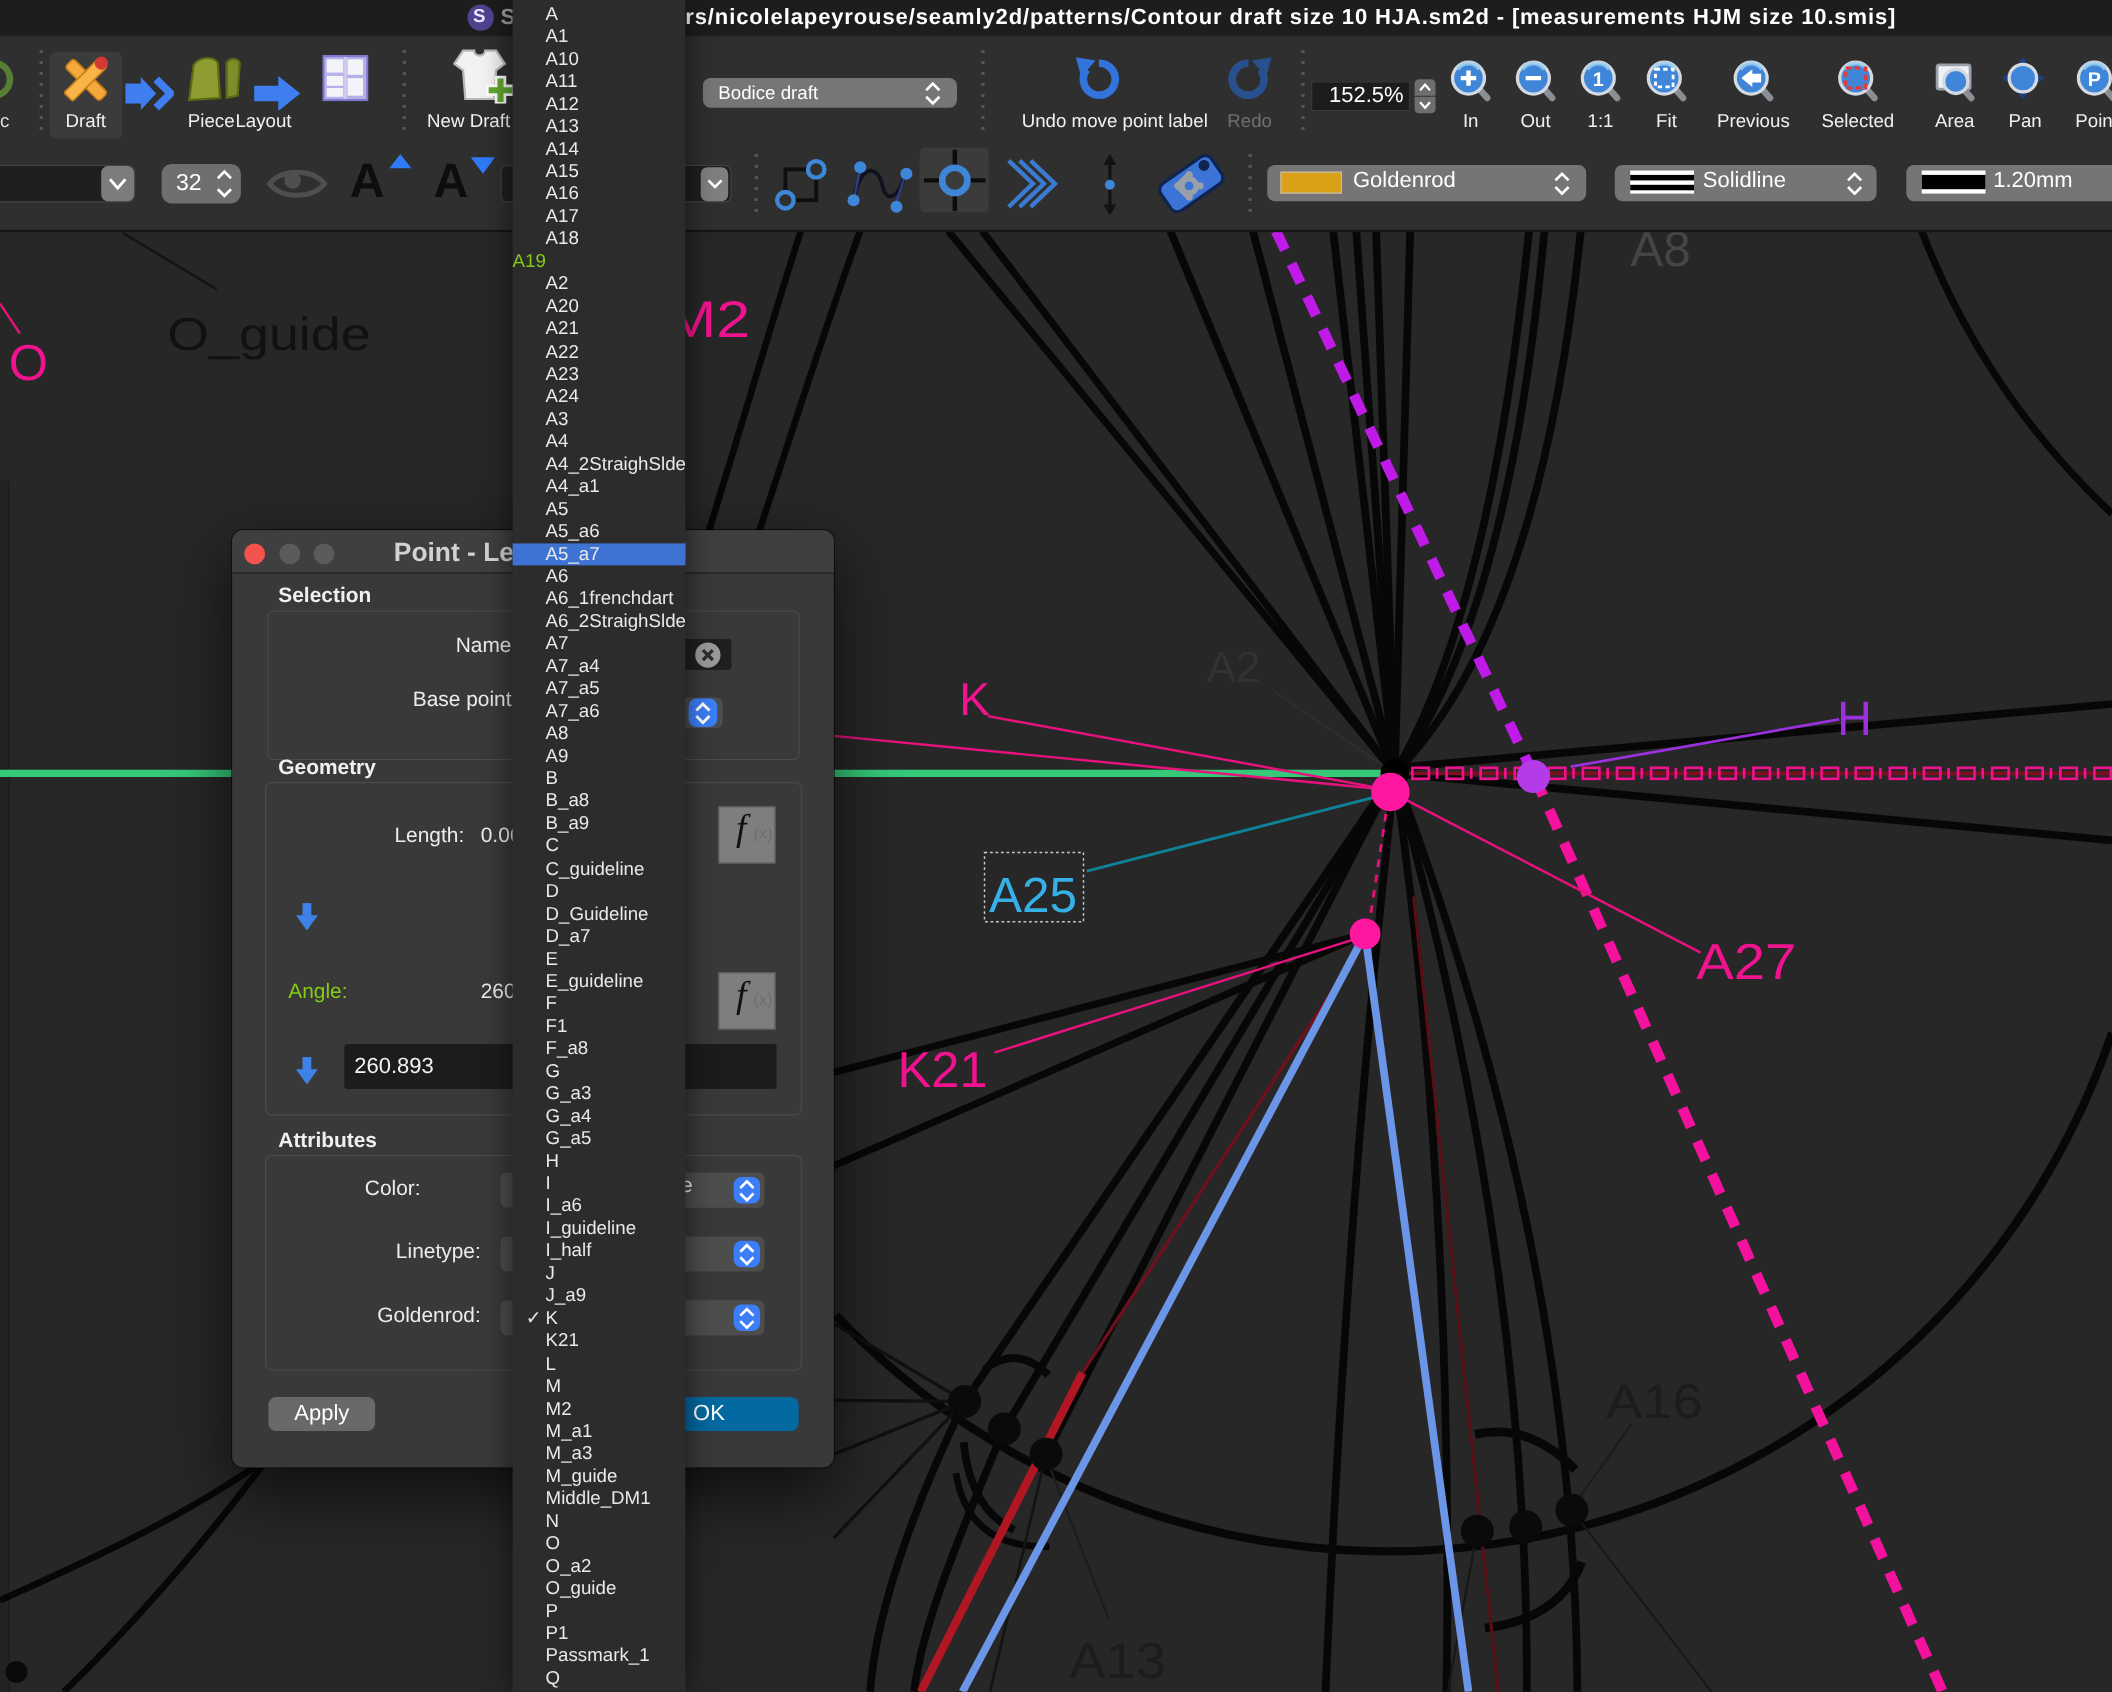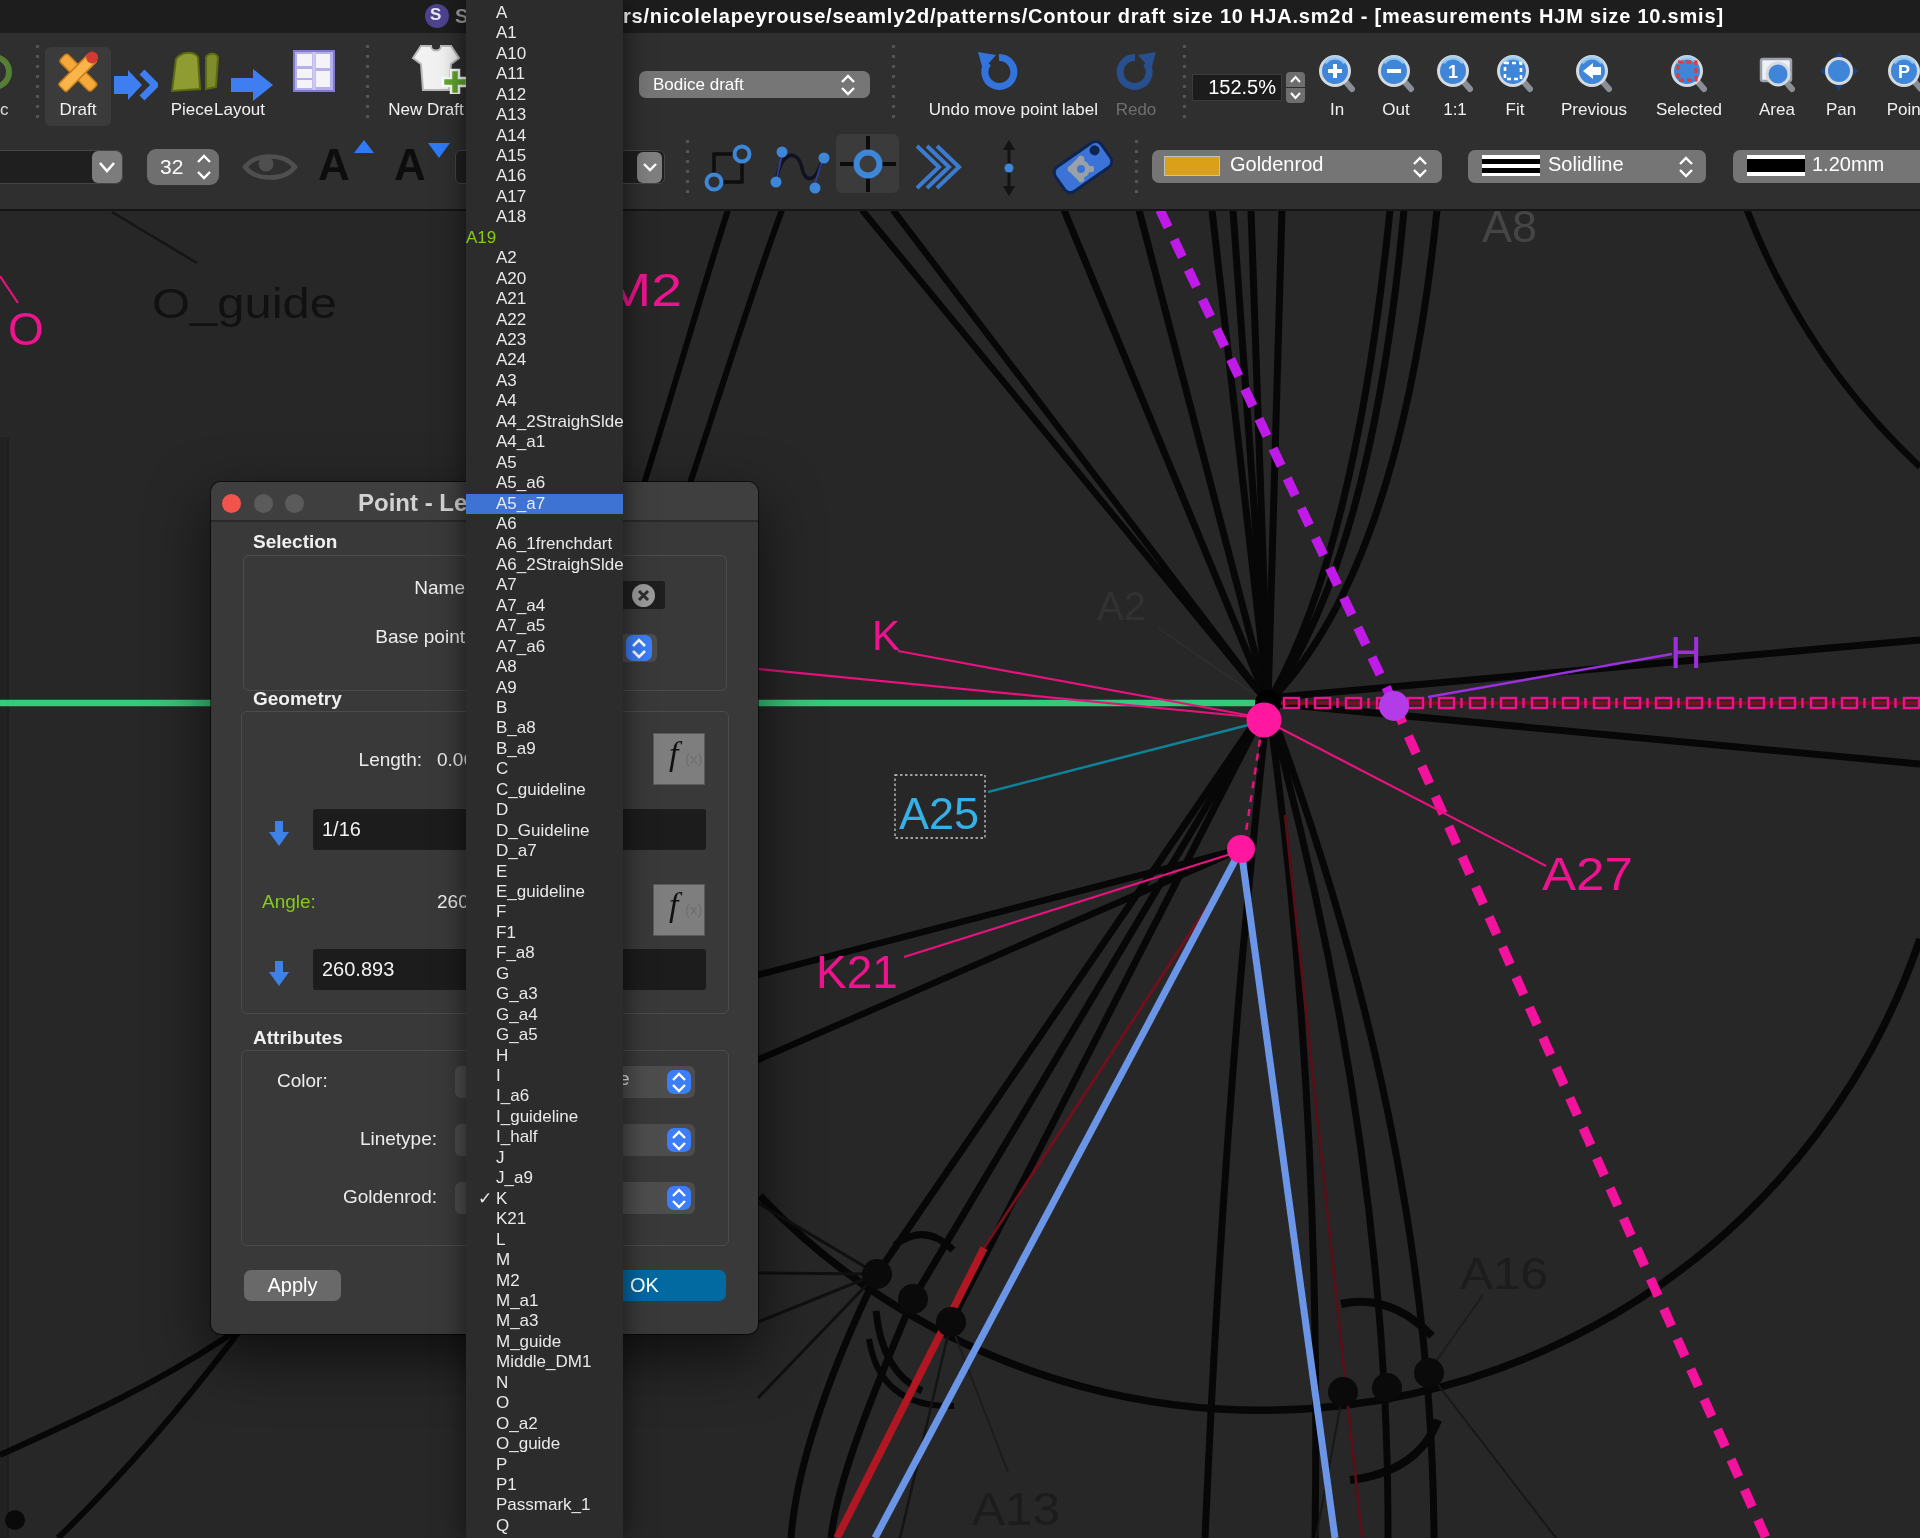--- a/index.html
+++ b/index.html
@@ -402,34 +402,33 @@
 <div style="position:absolute;left:30px;top:229px;width:488px;height:303px;border:1.5px solid #4c4c4c;border-radius:6px;box-sizing:border-box"></div>
 <div style="position:absolute;left:51px;top:267px;width:160px;text-align:right;font-size:19px;color:#ececec">Length:</div>
 <div style="position:absolute;left:226px;top:267px;font-size:19px;color:#ececec">0.0625​</div>
 <div style="position:absolute;left:442px;top:251px;width:52px;height:52px;background:#7e7e7e;border:1px solid #5a5a5a;box-sizing:border-box"></div>
 <div style="position:absolute;left:458px;top:253px;font-size:34px;font-style:italic;color:#111;font-family:'Liberation Serif',serif">f</div>
 <div style="position:absolute;left:474px;top:268px;font-size:15px;color:#6f6f6f">(x)</div>
 <svg style="position:absolute;left:57px;top:337px" width="22" height="30">
       <rect x="7" y="2" width="8" height="13" fill="#3e82e8"></rect>
       <polygon points="1,13 21,13 11,27" fill="#3e82e8"></polygon>
     </svg>
-<div style="position:absolute;left:102px;top:327px;width:393px;height:41px;background:#1c1c1c;border-radius:3px;color:#f2f2f2;font-size:20px;line-height:41px;padding-left:9px;box-sizing:border-box">1/16</div>
 <div style="position:absolute;left:51px;top:409px;width:160px;text-align:left;font-size:19px;color:#84cc16">Angle:</div>
 <div style="position:absolute;left:226px;top:409px;font-size:19px;color:#ececec">260.893</div>
 <div style="position:absolute;left:442px;top:402px;width:52px;height:52px;background:#7e7e7e;border:1px solid #5a5a5a;box-sizing:border-box"></div>
 <div style="position:absolute;left:458px;top:404px;font-size:34px;font-style:italic;color:#111;font-family:'Liberation Serif',serif">f</div>
 <div style="position:absolute;left:474px;top:419px;font-size:15px;color:#6f6f6f">(x)</div>
 <svg style="position:absolute;left:57px;top:477px" width="22" height="30">
       <rect x="7" y="2" width="8" height="13" fill="#3e82e8"></rect>
       <polygon points="1,13 21,13 11,27" fill="#3e82e8"></polygon>
     </svg>
 <div style="position:absolute;left:102px;top:467px;width:393px;height:41px;background:#1c1c1c;border-radius:3px;color:#f2f2f2;font-size:20px;line-height:41px;padding-left:9px;box-sizing:border-box">260.893</div>
 <div style="position:absolute;left:42px;top:545px;font-size:19px;font-weight:700;color:#f0f0f0">Attributes</div>
 <div style="position:absolute;left:30px;top:568px;width:488px;height:196px;border:1.5px solid #4c4c4c;border-radius:6px;box-sizing:border-box"></div>
-<div style="position:absolute;left:66px;top:588px;width:160px;text-align:left;font-size:19px;color:#ececec">Color:</div>
+<div style="position:absolute;left:66px;top:588px;width:160px;text-align:center;font-size:19px;color:#ececec">Color:</div>
 <div style="position:absolute;left:244px;top:584px;width:240px;height:32px;background:#4d4d4d;border-radius:6px"></div>
 <div style="position:absolute;left:456px;top:588px;width:24px;height:24px;background:#3b7ef7;border-radius:7px"></div>
 <svg style="position:absolute;left:456px;top:588px" width="24" height="24">
       <polyline points="6,10 12,4 18,10" fill="none" stroke="#fff" stroke-width="2.4"></polyline>
       <polyline points="6,15 12,21 18,15" fill="none" stroke="#fff" stroke-width="2.4"></polyline>
     </svg>
 <div style="position:absolute;left:66px;top:646px;width:160px;text-align:right;font-size:19px;color:#ececec">Linetype:</div>
 <div style="position:absolute;left:244px;top:642px;width:240px;height:32px;background:#4d4d4d;border-radius:6px"></div>
 <div style="position:absolute;left:456px;top:646px;width:24px;height:24px;background:#3b7ef7;border-radius:7px"></div>
 <svg style="position:absolute;left:456px;top:646px" width="24" height="24">

